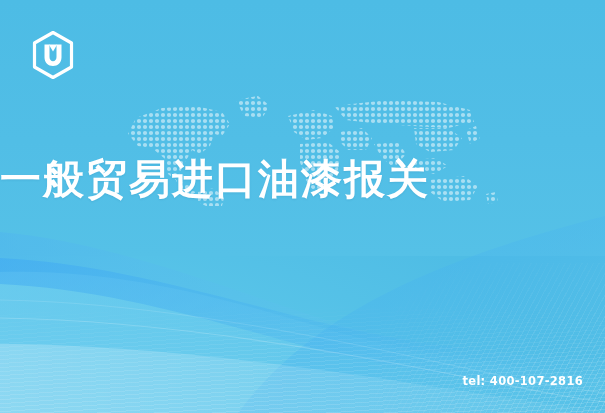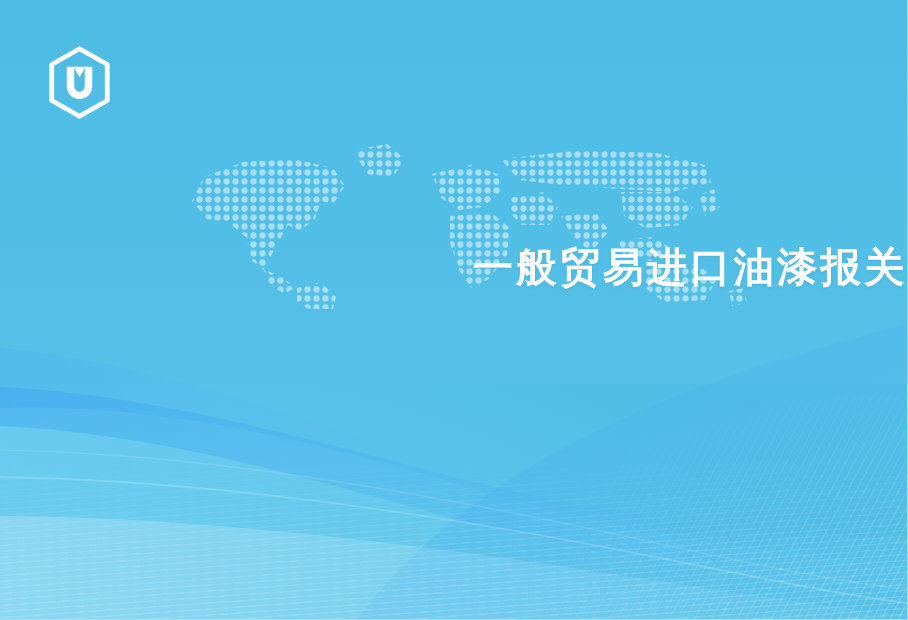--- a/index.html
+++ b/index.html
@@ -106,25 +106,25 @@
     letter-spacing: .8px;
     white-space: nowrap;
     opacity: .95;
   }
 
   
   .headline {
     position: absolute;
     left: 0; right: 0;
     top: 146px;
-    text-align: right;
+    text-align: left;
     color: #ffffff;
     font-family: "DejaVu Sans", "Liberation Sans", sans-serif;
     font-weight: bold;
-    font-size: 27px;
+    font-size: 41px;
     letter-spacing: 2px;
     line-height: 66px;
     text-shadow: 0 1px 2px rgba(30,110,160,.16);
   }
   .headline-line { display: block; white-space: nowrap; }
 
   
   .phone {
     position: absolute;
     right: 22px;
@@ -236,14 +236,15 @@
         <path d="M14.5 14.5 L14.5 27.5 C14.5 32.5 18.3 36 23 36 C27.7 36 31.5 32.5 31.5 27.5 L31.5 14.5 L26.5 14.5 L26.5 27 C26.5 29.6 25 31.2 23 31.2 C21 31.2 19.5 29.6 19.5 27 L19.5 14.5 Z" fill="#ffffff"></path>
         <path d="M18.8 14.5 L27.2 14.5 L23 21.5 Z" fill="#ffffff"></path>
       </svg>
     </span>
   </div>
 
   <div class="headline">
     <span class="headline-line">一般贸易进口油漆报关</span>
   </div>
 
+  <div class="phone">tel: 400-107-2816</div>
 
 </div>
 
 </body></html>

